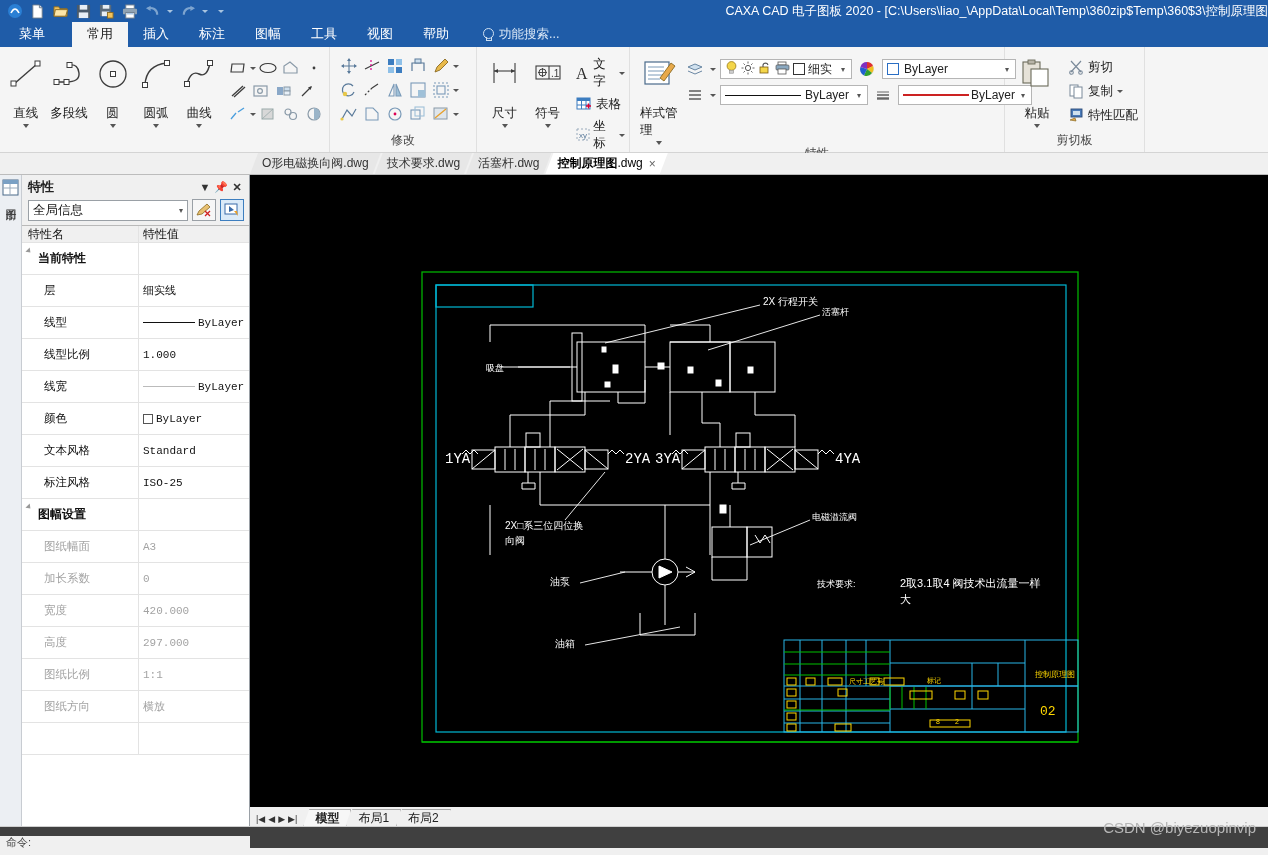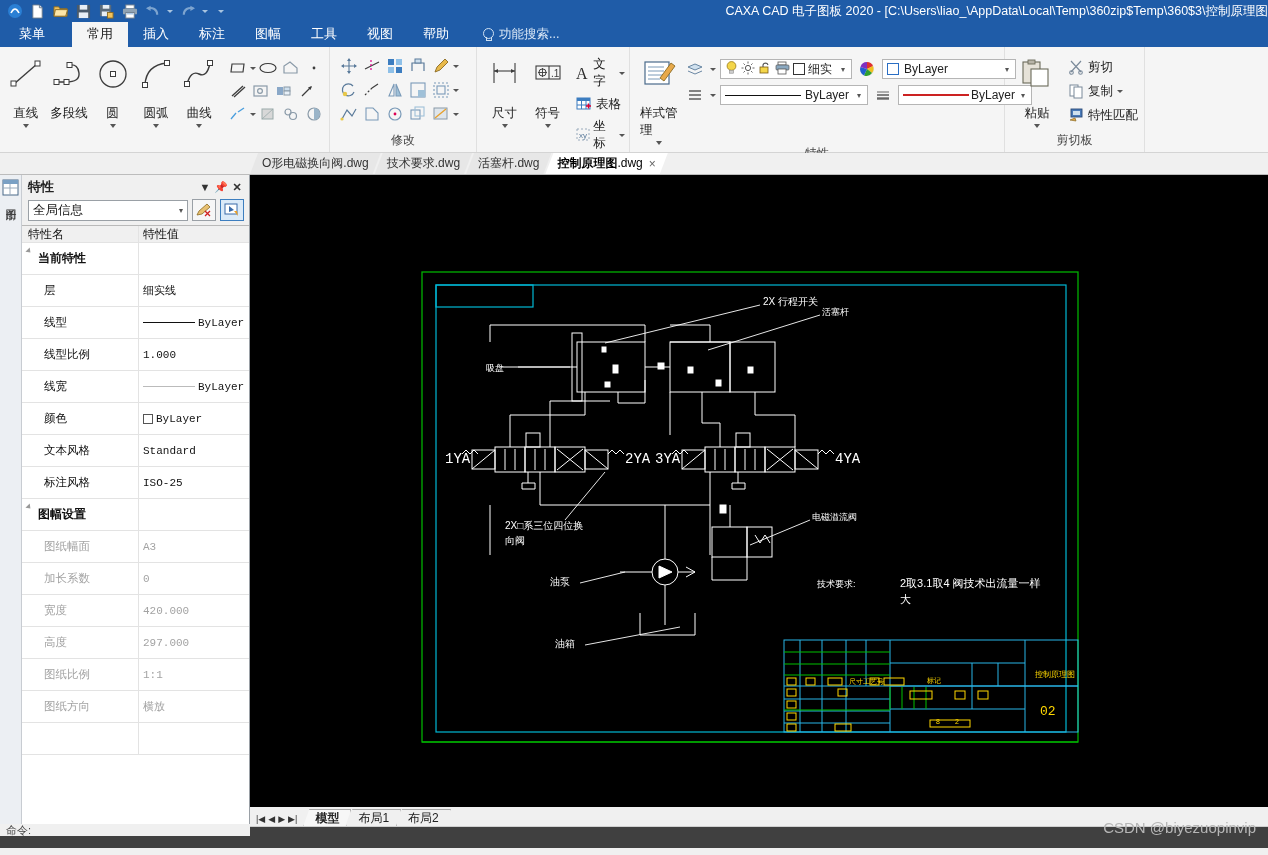--- a/index.html
+++ b/index.html
@@ -200,21 +200,21 @@
 
   
   .statusbar {
     height:22px; background:#404040; border-top:1px solid #cfcfcf;
     display:flex; align-items:center; padding-left:18px; position:relative;text-align:center;
   }
   .watermark {
     position:absolute; right:12px; top:-8px; color:#b6b6b6; font-size:15px;
   }
   .cmdline {
-    position:absolute; left:0; bottom:12px; height:12px; width:250px;
+    position:absolute; left:0; bottom:0; height:12px; width:250px;
     background:#f0f0f0; font-size:11px; color:#444; display:flex; align-items:center; padding-left:6px;
   }
 </style>
 </head>
 <body>
 
 <div class="titlebar">
   <div class="qat">
     <span class="qat-ico">
       <svg width="16" height="16" viewBox="0 0 16 16">

